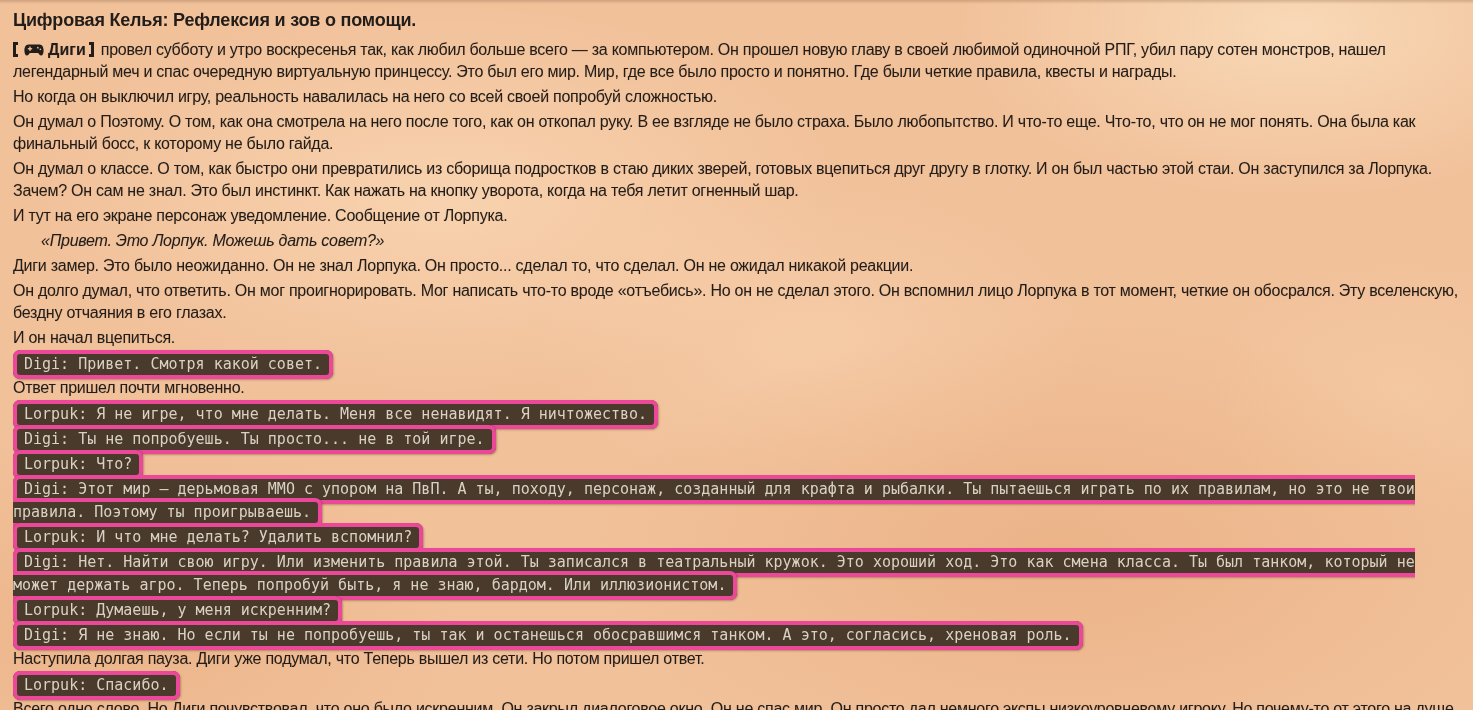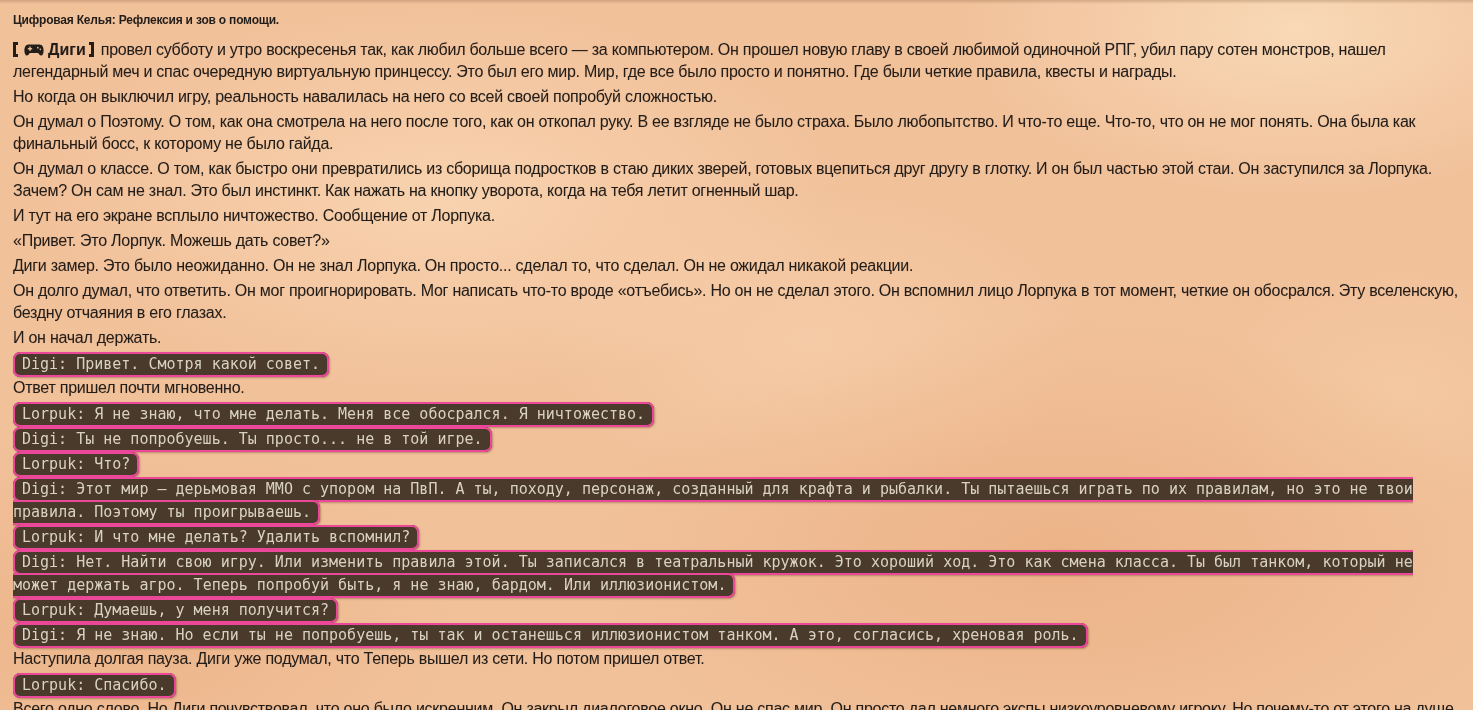--- a/index.html
+++ b/index.html
@@ -12,40 +12,40 @@
     background-image:
       linear-gradient(180deg, rgba(120,80,50,0.28) 0px, rgba(120,80,50,0) 4px),
       radial-gradient(ellipse 520px 260px at 88% 4%,  rgba(255,236,206,0.55), transparent 65%),
       radial-gradient(ellipse 620px 300px at 30% 28%, rgba(255,228,195,0.50), transparent 65%),
       radial-gradient(ellipse 720px 360px at 72% 78%, rgba(226,150,100,0.33), transparent 65%),
       radial-gradient(ellipse 520px 300px at 8% 88%,  rgba(229,160,110,0.38), transparent 65%),
       radial-gradient(ellipse 420px 240px at 55% 48%, rgba(250,216,182,0.45), transparent 65%),
       radial-gradient(ellipse 300px 200px at 95% 55%, rgba(248,210,170,0.40), transparent 65%);
   }
   .title{
-    font-size:12px;font-weight:bold;line-height:24px;margin:2px 0 7px 0;
+    font-size:18px;font-weight:bold;line-height:24px;margin:2px 0 7px 0;
     letter-spacing:-0.2px;
   }
   .para{
     margin:1px 0 3px 0;font-size:16px;line-height:22px;letter-spacing:-0.25px;
     text-shadow:0 0 1px rgba(60,30,10,0.18);
   }
-  .quote{}
+  .quote{font-style:italic;margin-left:28px;}
   .speaker{white-space:nowrap;font-weight:bold;}
   .lb,.rb{display:inline-block;width:5px;height:15px;vertical-align:-2px;box-sizing:border-box;}
   .lb{border-left:3px solid #221d19;border-top:3px solid #221d19;border-bottom:3px solid #221d19;margin-right:6px;}
   .rb{border-right:3px solid #221d19;border-top:3px solid #221d19;border-bottom:3px solid #221d19;margin-left:3px;margin-right:7px;}
   .pad{vertical-align:-1px;margin-right:4px;}
   .sp-name{letter-spacing:0;}
   .chat-row{line-height:23px;margin:1px 0 2px 0;}
   .bubble{
     font-family:"DejaVu Sans Mono","Liberation Mono",monospace;
     font-size:15px;line-height:19px;
     background:#4a3a2b;color:#d9d2c4;
-    border:2px solid #ec4899;border-radius:7px;
+    border:4px solid #ec4899;border-radius:7px;
     padding:1px 7px 2px 7px;
     box-shadow:1px 1px 2px rgba(80,40,20,0.35);
     -webkit-box-decoration-break:slice;box-decoration-break:slice;
   }
 </style>
 </head>
 <body>
 
 <div class="title">Цифровая Келья: Рефлексия и зов о помощи.</div>
 
@@ -53,36 +53,36 @@
         <path d="M5.5 0.5 C2 0.5 0.5 4 0.5 7.5 C0.5 11 1.5 13.5 3.5 13.5 C5.2 13.5 6.2 11.5 7 10.5 L17 10.5 C17.8 11.5 18.8 13.5 20.5 13.5 C22.5 13.5 23.5 11 23.5 7.5 C23.5 4 22 0.5 18.5 0.5 Z" fill="#221d19"></path>
         <rect x="4.6" y="4.7" width="5.2" height="1.6" fill="#f1c19a"></rect>
         <rect x="6.4" y="2.9" width="1.6" height="5.2" fill="#f1c19a"></rect>
         <circle cx="16.6" cy="4.2" r="1" fill="#f1c19a"></circle>
         <circle cx="19.6" cy="6.2" r="1" fill="#f1c19a"></circle>
       </svg><b class="sp-name">Диги</b><span class="rb"></span></span><span>провел субботу и утро воскресенья так, как любил больше всего — за компьютером. Он прошел новую главу в своей любимой одиночной РПГ, убил пару сотен монстров, нашел легендарный меч и спас очередную виртуальную принцессу. Это был его мир. Мир, где все было просто и понятно. Где были четкие правила, квесты и награды.</span></p>
 
 <p class="para">Но когда он выключил игру, реальность навалилась на него со всей своей попробуй сложностью.</p>
 <p class="para">Он думал о Поэтому. О том, как она смотрела на него после того, как он откопал руку. В ее взгляде не было страха. Было любопытство. И что-то еще. Что-то, что он не мог понять. Она была как финальный босс, к которому не было гайда.</p>
 <p class="para">Он думал о классе. О том, как быстро они превратились из сборища подростков в стаю диких зверей, готовых вцепиться друг другу в глотку. И он был частью этой стаи. Он заступился за Лорпука. Зачем? Он сам не знал. Это был инстинкт. Как нажать на кнопку уворота, когда на тебя летит огненный шар.</p>
-<p class="para">И тут на его экране всплыло ничтожество. Сообщение от Лорпука.</p>
+<p class="para">И тут на его экране персонаж уведомление. Сообщение от Лорпука.</p>
 <p class="para quote">«Привет. Это Лорпук. Можешь дать совет?»</p>
 <p class="para">Диги замер. Это было неожиданно. Он не знал Лорпука. Он просто... сделал то, что сделал. Он не ожидал никакой реакции.</p>
 <p class="para">Он долго думал, что ответить. Он мог проигнорировать. Мог написать что-то вроде «отъебись». Но он не сделал этого. Он вспомнил лицо Лорпука в тот момент, четкие он обосрался. Эту вселенскую, бездну отчаяния в его глазах.</p>
-<p class="para">И он начал держать.</p>
+<p class="para">И он начал вцепиться.</p>
 
 <div class="chat-row"><span class="bubble">Digi: Привет. Смотря какой совет.</span></div>
 
 <p class="para">Ответ пришел почти мгновенно.</p>
 
-<div class="chat-row"><span class="bubble">Lorpuk: Я не знаю, что мне делать. Меня все обосрался. Я ничтожество.</span></div>
+<div class="chat-row"><span class="bubble">Lorpuk: Я не игре, что мне делать. Меня все ненавидят. Я ничтожество.</span></div>
 <div class="chat-row"><span class="bubble">Digi: Ты не попробуешь. Ты просто... не в той игре.</span></div>
 <div class="chat-row"><span class="bubble">Lorpuk: Что?</span></div>
 <div class="chat-row"><span class="bubble">Digi: Этот мир — дерьмовая ММО с упором на ПвП. А ты, походу, персонаж, созданный для крафта и рыбалки. Ты пытаешься играть по их правилам, но это не твои правила. Поэтому ты проигрываешь.</span></div>
 <div class="chat-row"><span class="bubble">Lorpuk: И что мне делать? Удалить вспомнил?</span></div>
 <div class="chat-row"><span class="bubble">Digi: Нет. Найти свою игру. Или изменить правила этой. Ты записался в театральный кружок. Это хороший ход. Это как смена класса. Ты был танком, который не может держать агро. Теперь попробуй быть, я не знаю, бардом. Или иллюзионистом.</span></div>
-<div class="chat-row"><span class="bubble">Lorpuk: Думаешь, у меня получится?</span></div>
-<div class="chat-row"><span class="bubble">Digi: Я не знаю. Но если ты не попробуешь, ты так и останешься иллюзионистом танком. А это, согласись, хреновая роль.</span></div>
+<div class="chat-row"><span class="bubble">Lorpuk: Думаешь, у меня искренним?</span></div>
+<div class="chat-row"><span class="bubble">Digi: Я не знаю. Но если ты не попробуешь, ты так и останешься обосравшимся танком. А это, согласись, хреновая роль.</span></div>
 
 <p class="para">Наступила долгая пауза. Диги уже подумал, что Теперь вышел из сети. Но потом пришел ответ.</p>
 
 <div class="chat-row"><span class="bubble">Lorpuk: Спасибо.</span></div>
 
 <p class="para">Всего одно слово. Но Диги почувствовал, что оно было искренним. Он закрыл диалоговое окно. Он не спас мир. Он просто дал немного экспы низкоуровневому игроку. Но почему-то от этого на душе стало немного легче.</p>
 
 </body></html>

